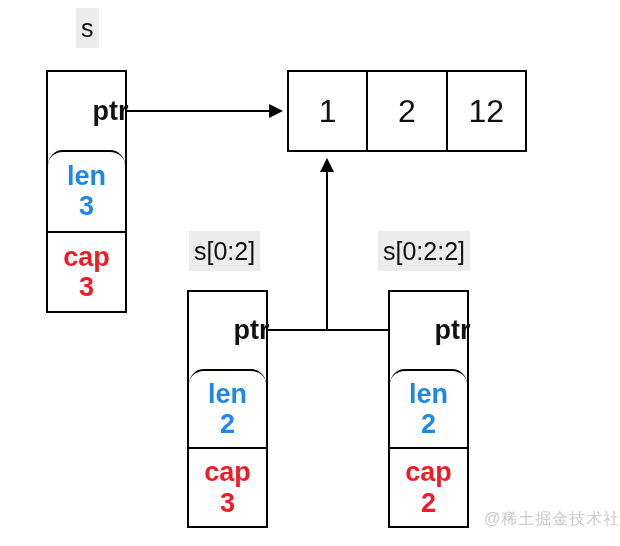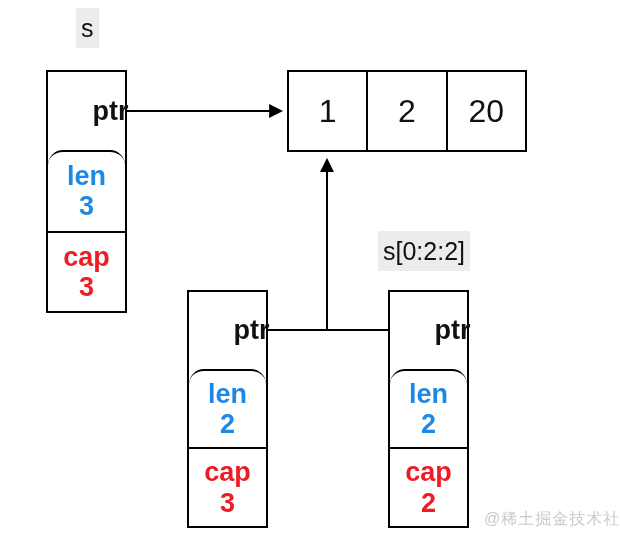--- a/index.html
+++ b/index.html
@@ -105,40 +105,41 @@
     </defs>
 
     <line x1="127" y1="111" x2="281" y2="111" stroke="#000000" stroke-width="2" marker-end="url(#arrow)"></line>
 
     <line x1="268" y1="330" x2="388" y2="330" stroke="#000000" stroke-width="2"></line>
 
     <line x1="327" y1="330" x2="327" y2="160" stroke="#000000" stroke-width="2" marker-end="url(#arrow)"></line>
   </svg>
 
   <div class="tag" style="left:76px; top:8px;">s</div>
+  <div class="tag" style="left:189px; top:231px;">s[0:2]</div>
   <div class="tag" style="left:378px; top:231px;">s[0:2:2]</div>
 
   <div class="struct" style="left:46px; top:70px; height:243px;">
     <div class="cell ptr">
       <span>ptr</span>
     </div>
     <div class="cell len">
       <span>len</span>
       <span>3</span>
     </div>
     <div class="cell cap">
       <span>cap</span>
       <span>3</span>
     </div>
   </div>
 
   <div class="array-box">
     <div class="acell">1</div>
     <div class="acell">2</div>
-    <div class="acell">20</div>
+    <div class="acell">12</div>
   </div>
 
   <div class="struct" style="left:187px; top:290px; height:238px;">
     <div class="cell ptr">
       <span>ptr</span>
     </div>
     <div class="cell len">
       <span>len</span>
       <span>2</span>
     </div>

